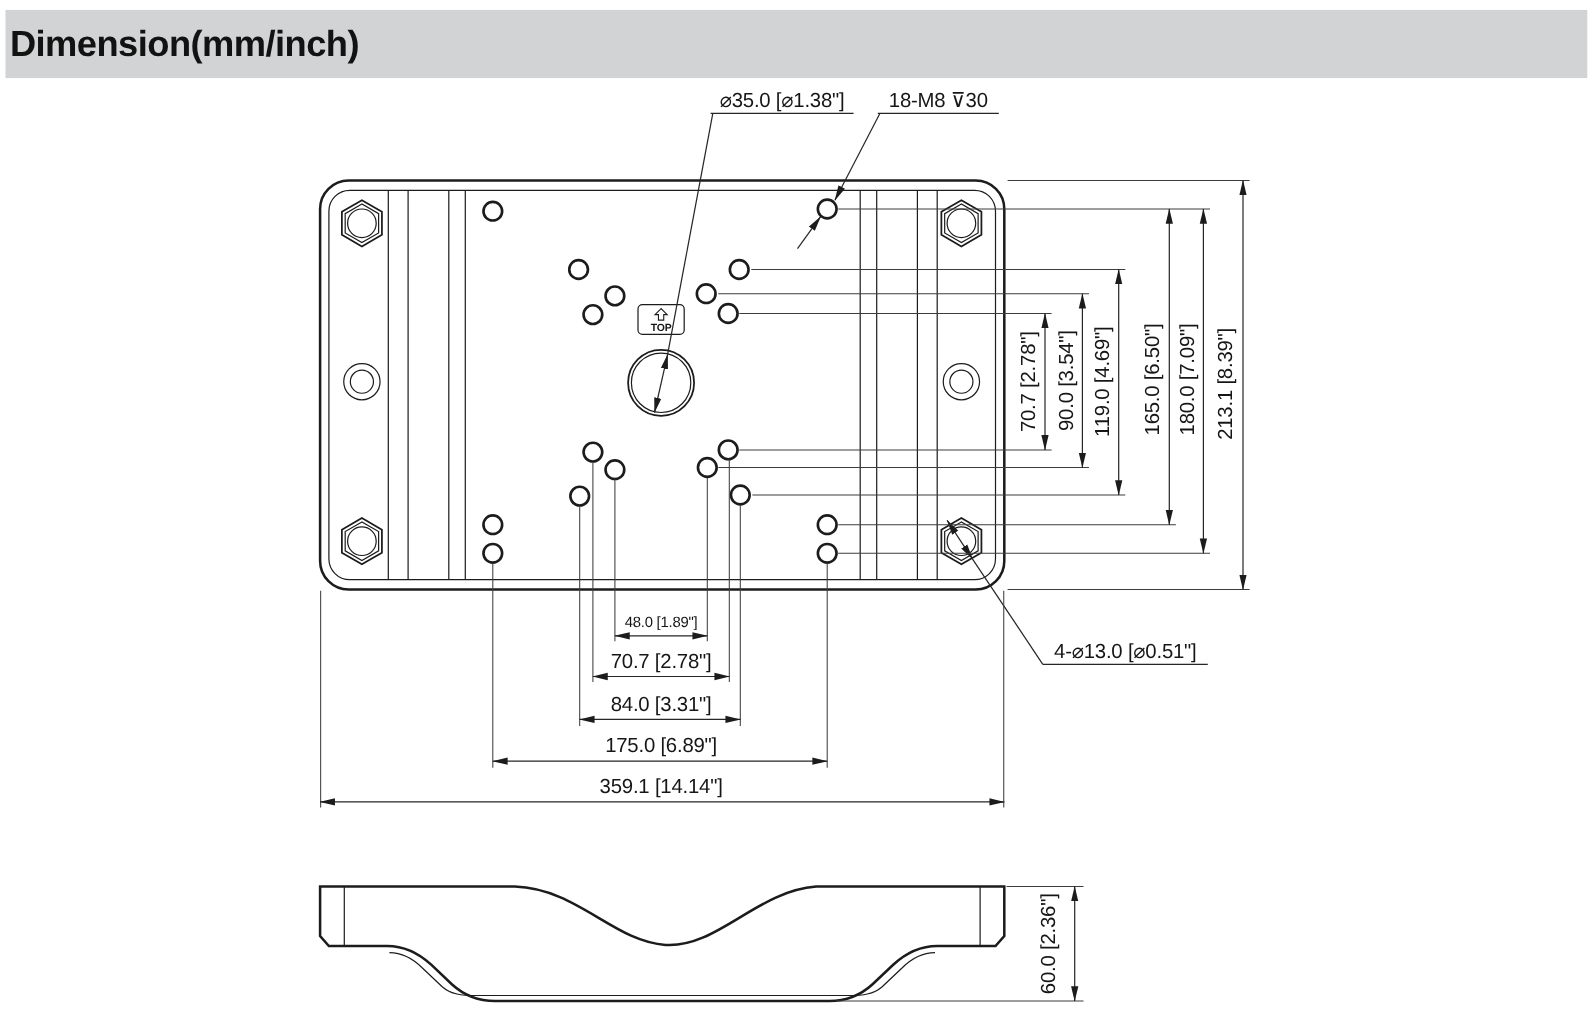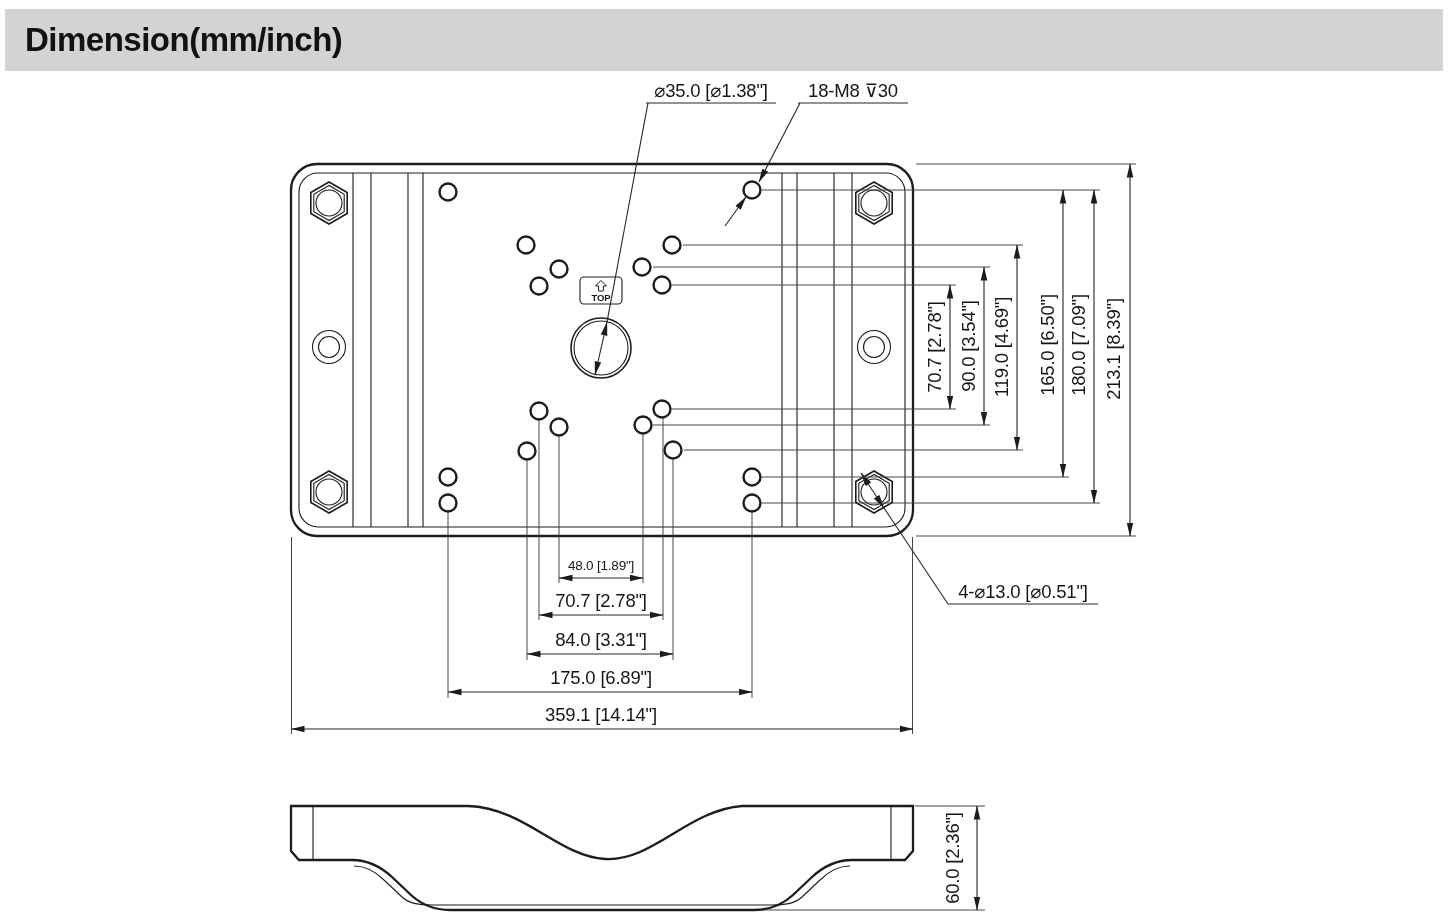--- a/index.html
+++ b/index.html
@@ -3,21 +3,21 @@
 <meta charset="utf-8">
 <style>
   html,body{margin:0;padding:0;background:#fff;}
   .stage{
     position:relative;width:1448px;height:923px;background:#ffffff;overflow:hidden;
     font-family:"Liberation Sans","DejaVu Sans",sans-serif;
   }
   .titlebar{
     position:absolute;left:5px;top:9px;width:1438px;height:62px;
     background:#d1d3d4;display:flex;align-items:center;
-    padding-left:20px;box-sizing:border-box;
+    padding-left:4px;box-sizing:border-box;
   }
   .titlebar .t{
     font-size:33px;font-weight:bold;color:#121212;letter-spacing:-0.5px;
   }
   svg.drawing{position:absolute;left:0;top:0;width:1448px;height:923px;}
   .ol{stroke:#1c1c1c;stroke-width:2.3;fill:none;}
   .ml{stroke:#1c1c1c;stroke-width:1.6;fill:none;}
   .tl{stroke:#1c1c1c;stroke-width:1.1;fill:none;}
   .xl{stroke:#3d3d3d;stroke-width:0.95;fill:none;}
   .dim{stroke:#262626;stroke-width:1.1;fill:none;}

